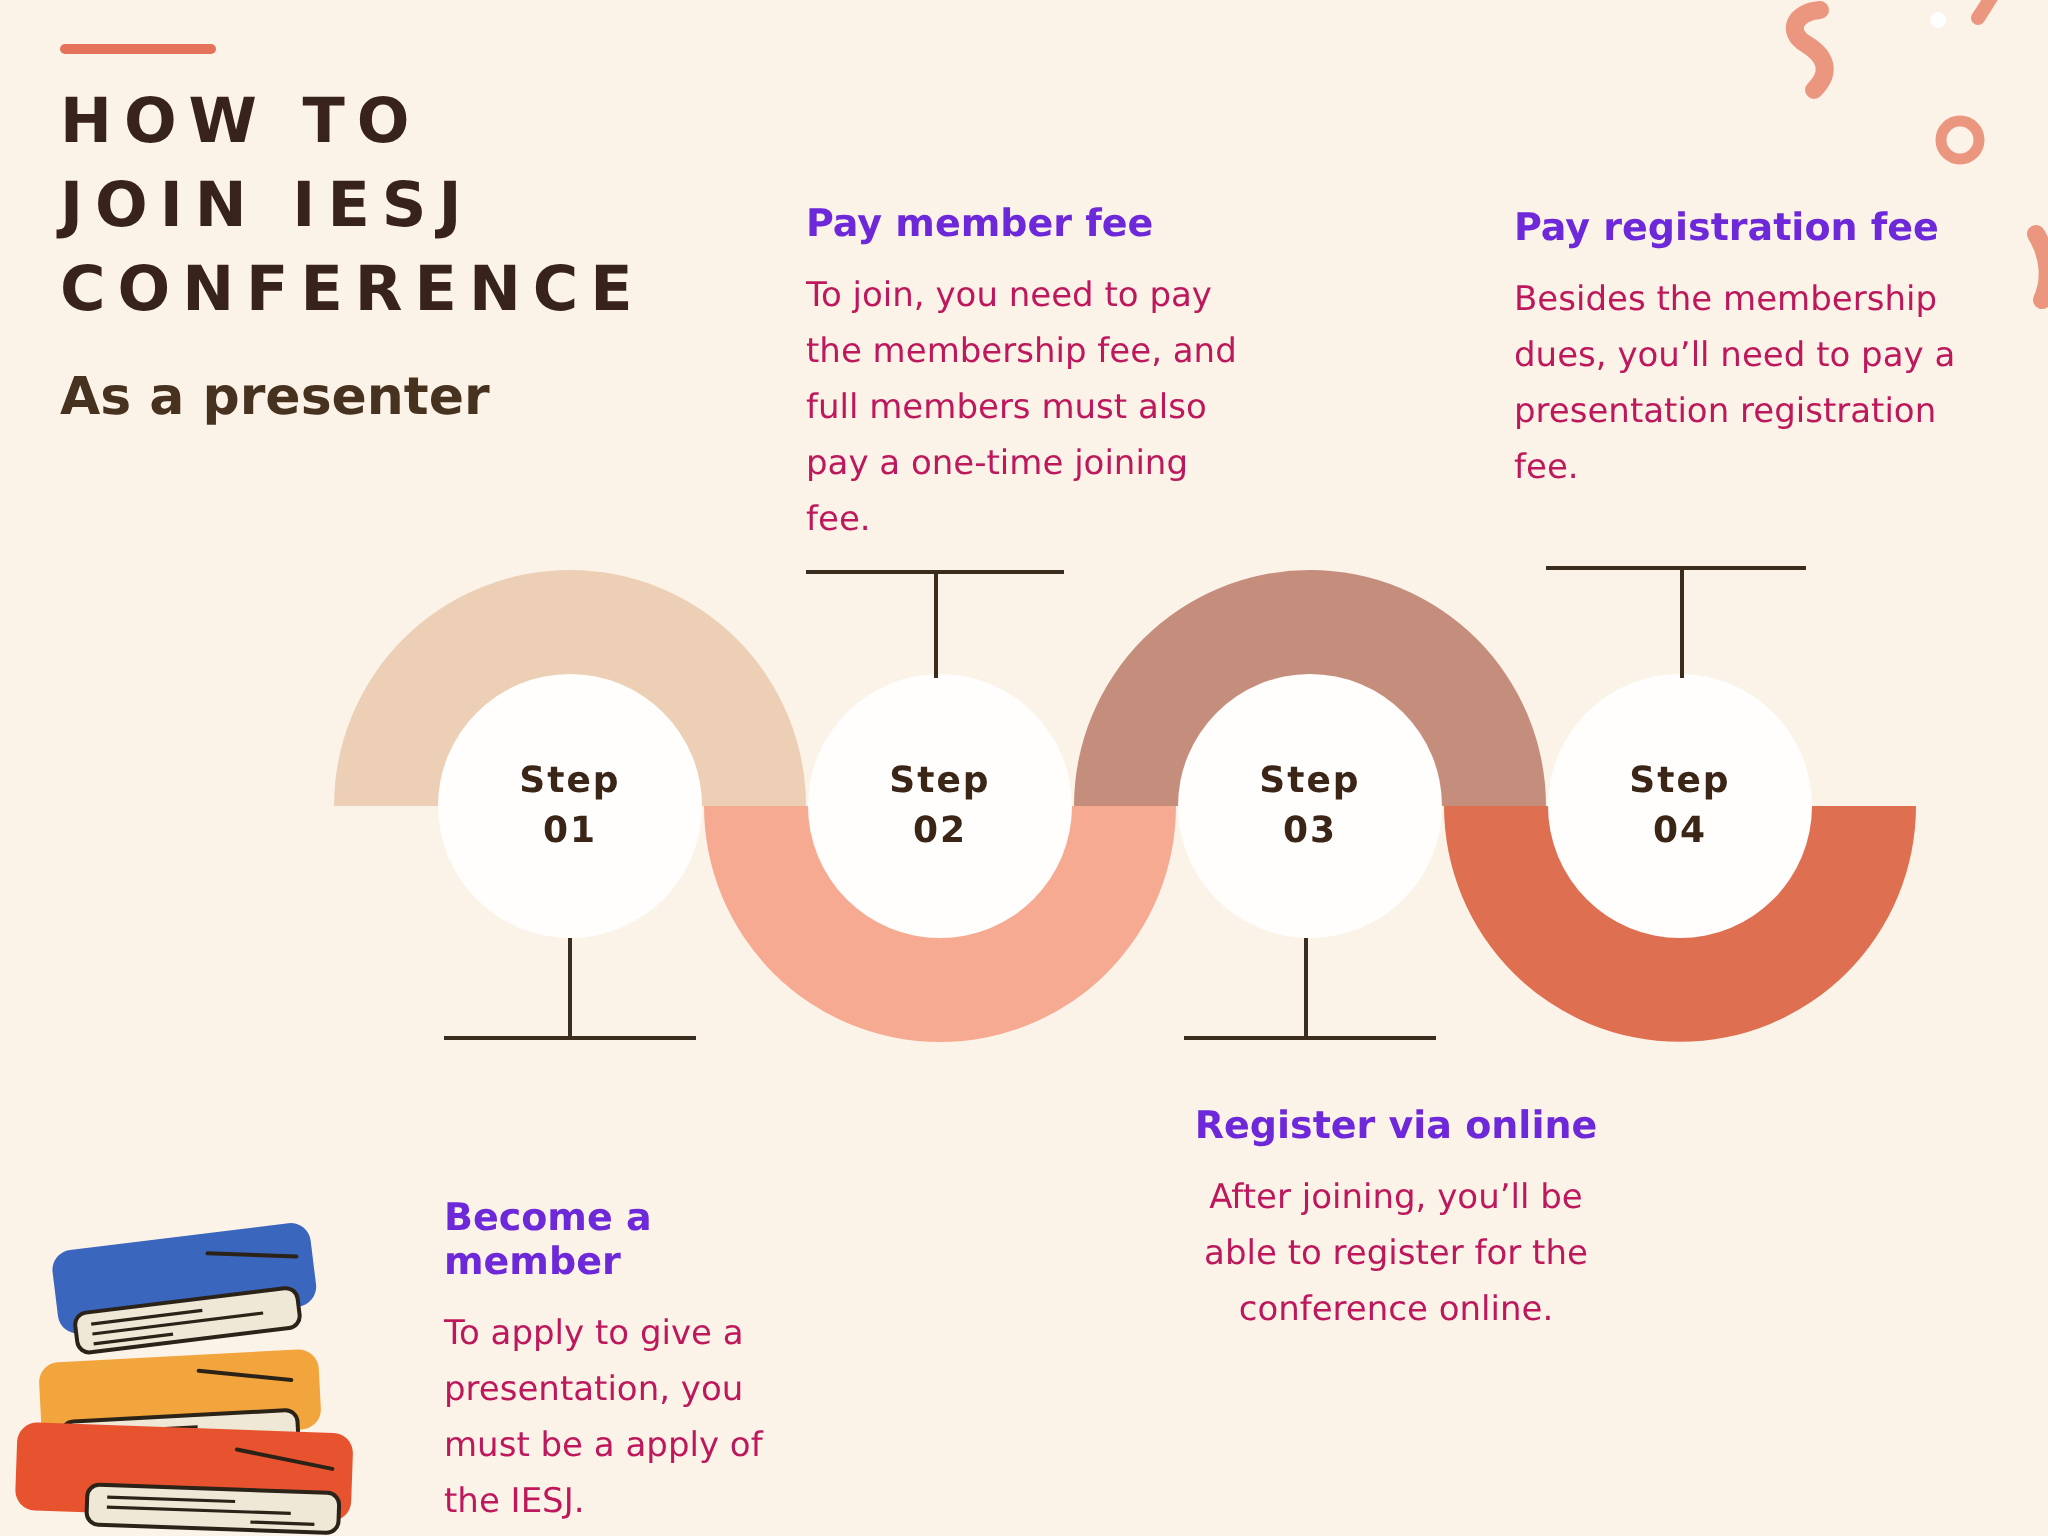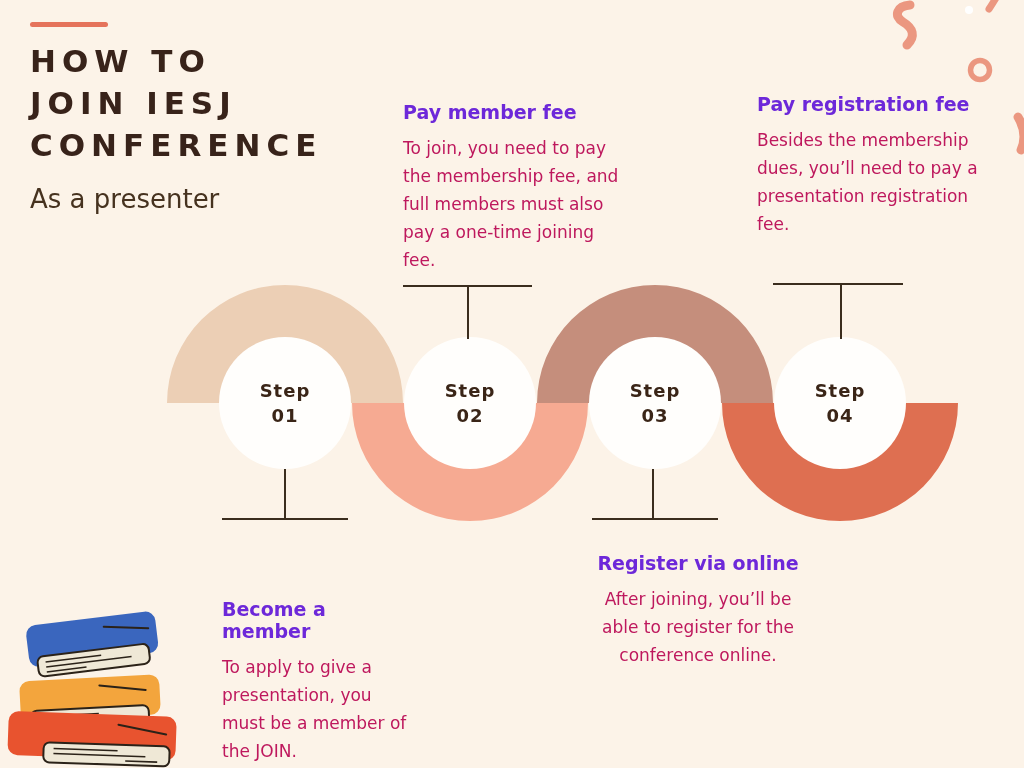--- a/index.html
+++ b/index.html
@@ -19,21 +19,21 @@
     position: absolute; left: 30px; top: 22px;
     width: 78px; height: 5px; border-radius: 3px;
   }
   .title {
     position: absolute; left: 30px; top: 40px;
     font-size: 31px; font-weight: 700; letter-spacing: 6px;
     line-height: 42px; color: #38231a; white-space: nowrap;
   }
   .subtitle {
     position: absolute; left: 30px; top: 184px;
-    font-size: 26px; font-weight: 400; color: #46321f;
+    font-size: 26px; font-weight: 700; color: #46321f;
   }
 
   
   .step-circle-label {
     position: absolute; width: 132px; height: 132px;
     display: flex; flex-direction: column; align-items: center; justify-content: center;
     text-align: center; pointer-events: none;
   }
   .step-circle-label .step-word,
   .step-circle-label .step-num {
@@ -42,21 +42,21 @@
   }
 
   
   .callout { position: absolute; }
   .callout-title { font-size: 19px; font-weight: 700; color: #6d28d9; margin-bottom: 11px; }
   .callout-body  { font-size: 17px; font-weight: 400; color: #be185d; line-height: 28px; }
 
   .callout.c1 { left: 222px; top: 552px; width: 185px; margin-top: 46px; }
   .callout.c2 { left: 403px; top: 101px; width: 225px; }
   .callout.c3 { left: 592px; top: 552px; width: 212px; text-align: center; }
-  .callout.c4 { left: 757px; top: 93px; width: 225px; }
+  .callout.c4 { left: 757px; top: 103px; width: 225px; }
 </style>
 </head>
 <body>
 
 <div class="canvas">
 
   <svg class="art" viewBox="0 0 1024 768" aria-hidden="true">
 
     <g>
       <path d="M167,403 A118,118 0 0 1 403,403 L350,403 A65,65 0 0 0 220,403 Z" fill="#eccfb5"></path>
@@ -132,21 +132,21 @@
     <span class="step-word">Step</span>
     <span class="step-num">03</span>
   </div>
   <div class="step-circle-label" style="left:774px; top:337px;">
     <span class="step-word">Step</span>
     <span class="step-num">04</span>
   </div>
 
   <div class="callout c1">
     <div class="callout-title">Become a member</div>
-    <div class="callout-body">To apply to give a presentation, you must be a member of the JOIN.</div>
+    <div class="callout-body">To apply to give a presentation, you must be a apply of the IESJ.</div>
   </div>
   <div class="callout c2">
     <div class="callout-title">Pay member fee</div>
     <div class="callout-body">To join, you need to pay the membership fee, and full members must also pay a one-time joining fee.</div>
   </div>
   <div class="callout c3">
     <div class="callout-title">Register via online</div>
     <div class="callout-body">After joining, you’ll be able to register for the conference online.</div>
   </div>
   <div class="callout c4">

